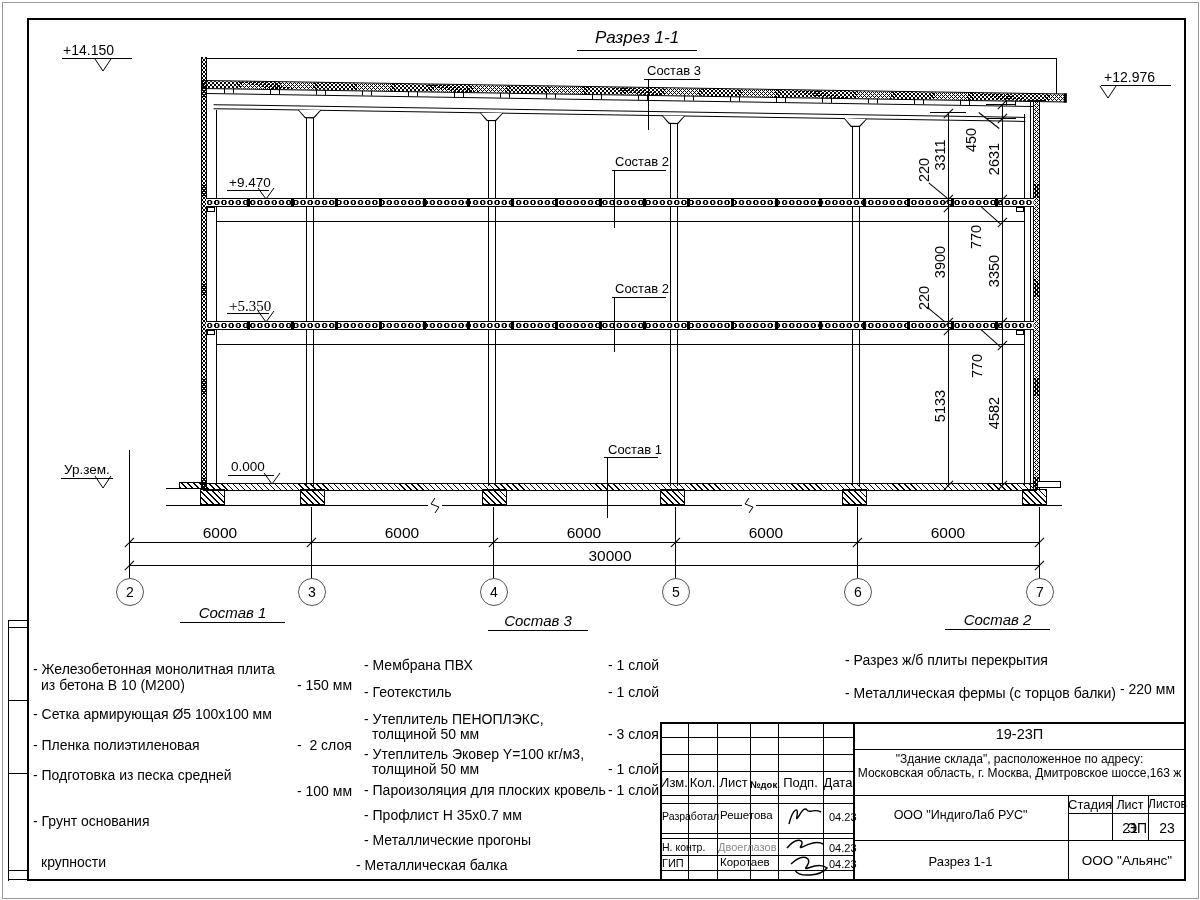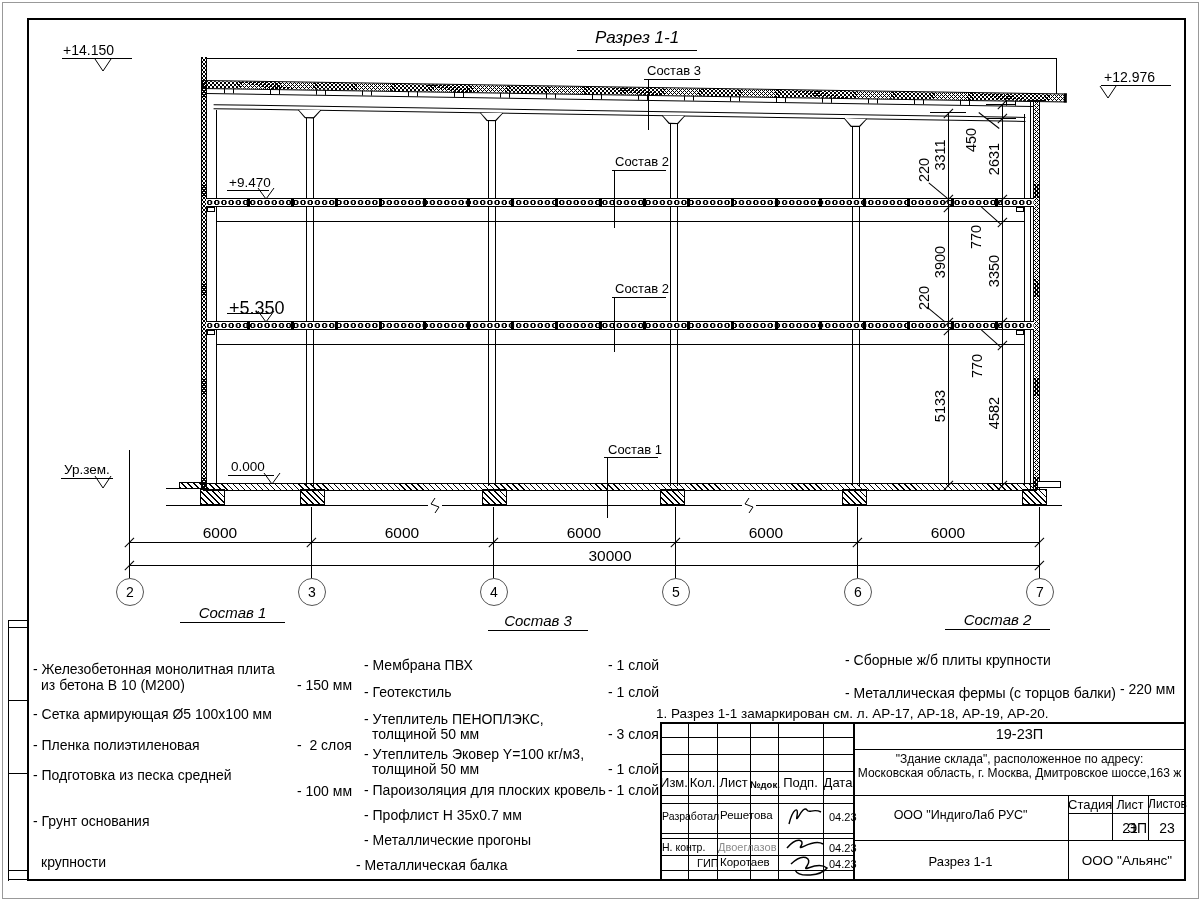--- a/index.html
+++ b/index.html
@@ -129,21 +129,21 @@
     <svg style="left:1100px;top:86px;" width="16" height="13">
         <path d="M0,0 L8,12 L16,0" fill="none" stroke="#000" stroke-width="1"></path>
       </svg>
 
     <div class="t" style="left:229px;top:175px;font-size:13.5px;">+9.470</div>
     <div class="hl" style="left:227px;top:190px;width:42px;"></div>
     <svg style="left:258px;top:188px;" width="16" height="12">
         <path d="M0,0 L8,11 L16,0" fill="none" stroke="#000" stroke-width="1"></path>
       </svg>
 
-    <div class="t" style="left:229px;top:298px;font-size:18px;">+5.350</div>
+    <div class="t" style="left:229px;top:298px;font-size:15px;font-family:Liberation Serif, serif;">+5.350</div>
     <div class="hl" style="left:227px;top:313px;width:42px;"></div>
     <svg style="left:258px;top:311px;" width="16" height="12">
         <path d="M0,0 L8,11 L16,0" fill="none" stroke="#000" stroke-width="1"></path>
       </svg>
 
     <div class="t" style="left:231px;top:459px;font-size:13.5px;">0.000</div>
     <div class="hl" style="left:228px;top:475px;width:46px;"></div>
     <svg style="left:264px;top:473px;" width="16" height="12">
         <path d="M0,0 L8,11 L16,0" fill="none" stroke="#000" stroke-width="1"></path>
       </svg>
@@ -274,26 +274,25 @@
     <div class="t" style="left:608px;top:761px;">- 1 слой</div>
     <div class="t" style="left:364px;top:782px;">- Пароизоляция для плоских кровель</div>
     <div class="t" style="left:608px;top:782px;">- 1 слой</div>
     <div class="t" style="left:364px;top:807px;">- Профлист Н 35х0.7 мм</div>
     <div class="t" style="left:364px;top:832px;">- Металлические прогоны</div>
     <div class="t" style="left:356px;top:857px;">- Металлическая балка</div>
   </div>
 
   <div>
     <div class="t it ctr" style="left:945px;top:611px;width:105px;font-size:15px;border-bottom:1px solid #000;padding-bottom:1px;">Состав 2</div>
-    <div class="t" style="left:845px;top:652px;">- Сборные ж/б плиты крупности</div>
+    <div class="t" style="left:845px;top:652px;">- Разрез ж/б плиты перекрытия</div>
     <div class="t" style="left:1120px;top:681px;">- 220 мм</div>
     <div class="t" style="left:845px;top:685px;">- Металлическая фермы (с торцов балки)</div>
   </div>
 
-  <div class="t" style="left:656px;top:706px;font-size:13.5px;">1. Разрез 1-1 замаркирован см. л. АР-17, АР-18, АР-19, АР-20.</div>
 
   <div>
 
     <div style="position:absolute;left:660px;top:722px;width:526px;height:159px;border-left:2px solid #000;border-top:2px solid #000;box-sizing:border-box;"></div>
     <div class="vl" style="left:853px;top:722px;height:159px;width:2px;"></div>
 
     <div class="vl" style="left:688px;top:722px;height:159px;"></div>
     <div class="vl" style="left:717px;top:722px;height:159px;"></div>
     <div class="vl" style="left:750px;top:722px;height:159px;"></div>
     <div class="vl" style="left:778px;top:722px;height:159px;"></div>
@@ -322,21 +321,21 @@
     <div class="t ctr" style="left:750px;top:780px;width:28px;font-size:9.5px;font-weight:bold;">№док.</div>
     <div class="t ctr" style="left:778px;top:776px;width:45px;font-size:13px;">Подп.</div>
     <div class="t ctr" style="left:823px;top:776px;width:30px;font-size:13px;">Дата</div>
 
     <div class="t" style="left:662px;top:810px;font-size:10.5px;">Разработал</div>
     <div class="t" style="left:720px;top:809px;font-size:11.5px;">Решетова</div>
     <div class="t" style="left:829px;top:811px;font-size:11px;">04.23</div>
     <div class="t" style="left:662px;top:841px;font-size:10.5px;">Н. контр.</div>
     <div class="t gray" style="left:718px;top:841px;font-size:11px;">Двоеглазов</div>
     <div class="t" style="left:829px;top:842px;font-size:11px;">04.23</div>
-    <div class="t" style="left:662px;top:857px;font-size:11px;padding-left:35px;">ГИП</div>
+    <div class="t" style="left:662px;top:857px;font-size:11px;">ГИП</div>
     <div class="t" style="left:720px;top:856px;font-size:11.5px;">Коротаев</div>
     <div class="t" style="left:829px;top:858px;font-size:11px;">04.23</div>
 
     <svg style="left:783px;top:798px;" width="42" height="32">
       <path d="M6,26 C10,10 16,8 14,18 C12,28 20,6 24,12 C26,16 30,10 38,14" fill="none" stroke="#000" stroke-width="1.4"></path>
     </svg>
     <svg style="left:783px;top:834px;" width="48" height="44">
       <path d="M4,14 C14,2 22,6 18,12 C14,18 30,4 40,10 M8,30 C20,18 30,24 24,32 C18,40 34,26 44,34 C38,42 16,44 12,36" fill="none" stroke="#000" stroke-width="1.5"></path>
     </svg>
 

